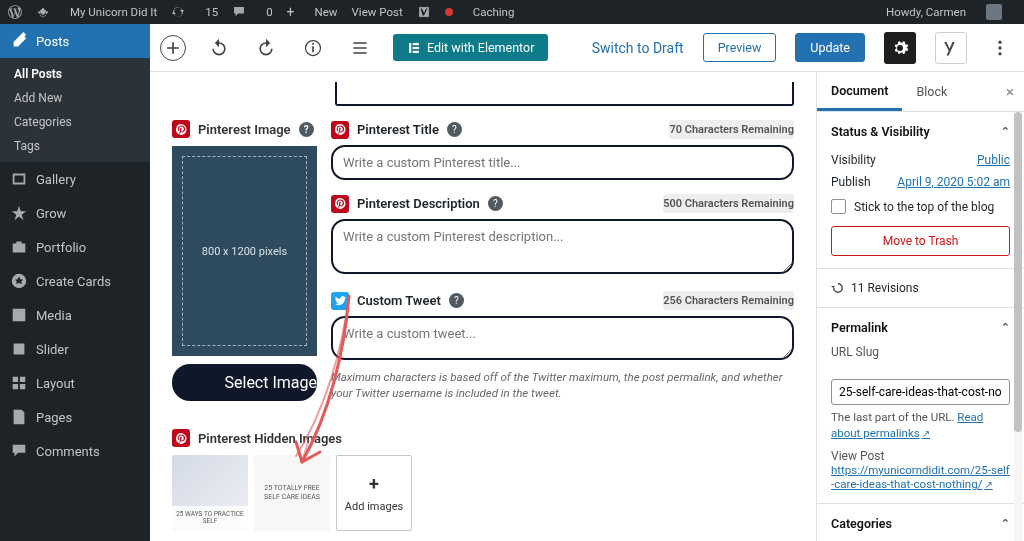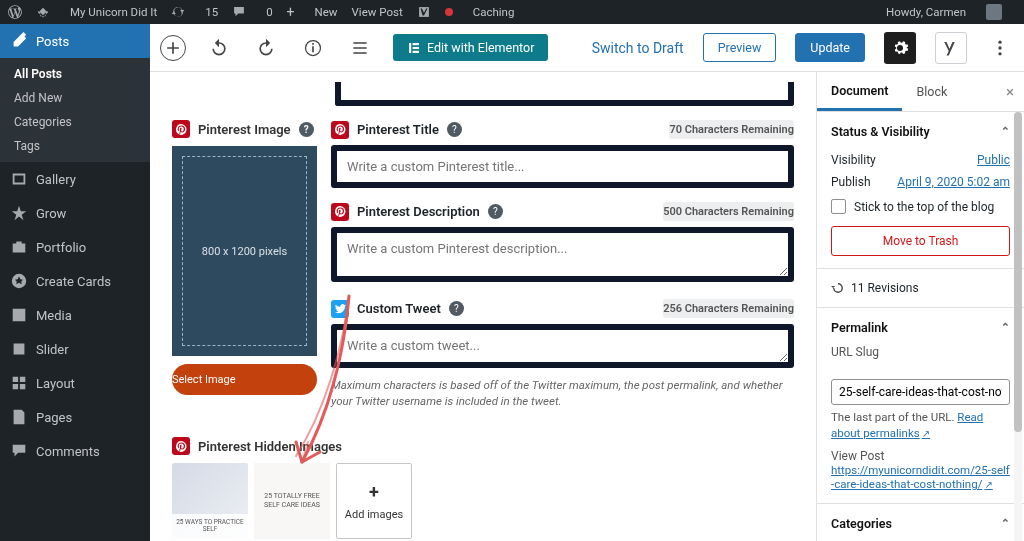--- a/index.html
+++ b/index.html
@@ -43,23 +43,23 @@
   .pi-row{display:flex;gap:14px;align-items:flex-start}
   .panel{}
   .panel-head{display:flex;align-items:center;gap:8px;font-weight:600;font-size:13px;color:#333;margin-bottom:8px}
   .p-badge{width:18px;height:18px;background:#bd081c;border-radius:3px;display:flex;align-items:center;justify-content:center}
   .p-badge svg{width:11px;height:11px;fill:#fff}
   .t-badge{width:18px;height:18px;background:#1da1f2;border-radius:3px;display:flex;align-items:center;justify-content:center}
   .t-badge svg{width:11px;height:11px;fill:#fff}
   .help{width:15px;height:15px;background:#4f5a63;border-radius:50%;color:#fff;font-size:10px;display:flex;align-items:center;justify-content:center;cursor:help}
   .imgbox{width:145px;height:210px;background:#2d4a5f;display:flex;align-items:center;justify-content:center;color:#dbe1e5;font-size:11px;border:1px dashed #9eb4c3;border-width:0}
   .imgbox .dashed{border:1px dashed #9eb4c3;width:125px;height:190px;display:flex;align-items:center;justify-content:center}
-  .selbtn{width:145px;background:#c2410c;color:#fff;text-align:left;padding:9px 0;border-radius:18px;margin-top:8px;font-size:11px;cursor:pointer}
+  .selbtn{width:145px;background:#0f172a;color:#fff;text-align:right;padding:9px 0;border-radius:18px;margin-top:8px;font-size:16px;cursor:pointer}
   .field-wrap{flex:1;min-width:0}
-  .field{border:6px solid #0f172a;border-radius:3px;padding:8px 10px;font-size:13px;color:#666;background:#fff;width:100%}
+  .field{border:2px solid #0f172a;border-radius:14px;padding:8px 10px;font-size:13px;color:#666;background:#fff;width:100%}
   .field.tall{height:55px}
   .field.tall2{height:44px}
   .chars{background:#eceeef;padding:3px 0;border-radius:3px;font-size:11px;color:#555;font-weight:600}
   .sect{margin-bottom:14px}
   .sect-head{display:flex;align-items:center;gap:8px;margin-bottom:6px}
   .sect-head .sp{flex:1}
   .note{font-size:11.5px;color:#666;font-style:italic;margin-top:6px;line-height:1.4}
   
   .thumbs{display:flex;gap:6px}
   .thumb{width:76px;height:76px;background:#dcdfe3;border-radius:2px;display:flex;align-items:center;justify-content:center;flex-direction:column;font-size:8px;color:#666;text-align:center;overflow:hidden}

